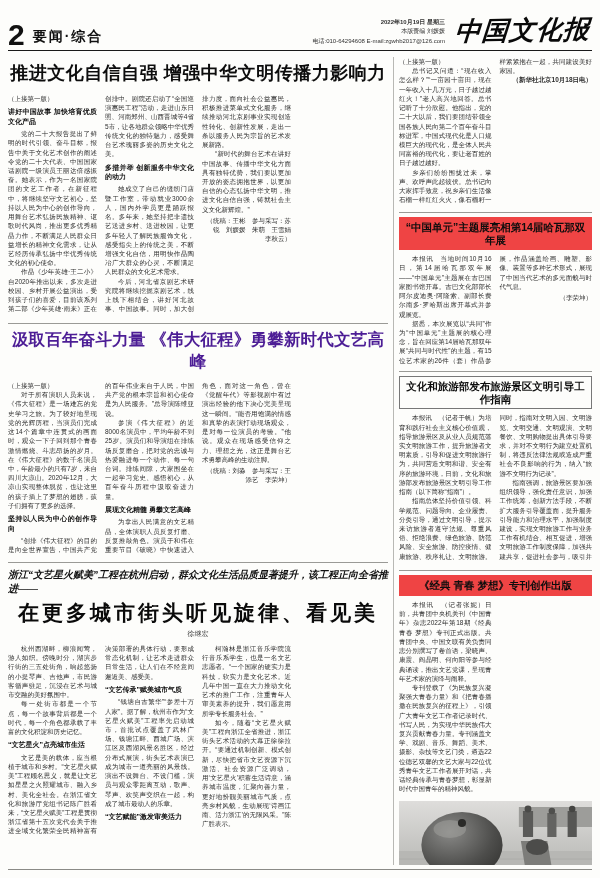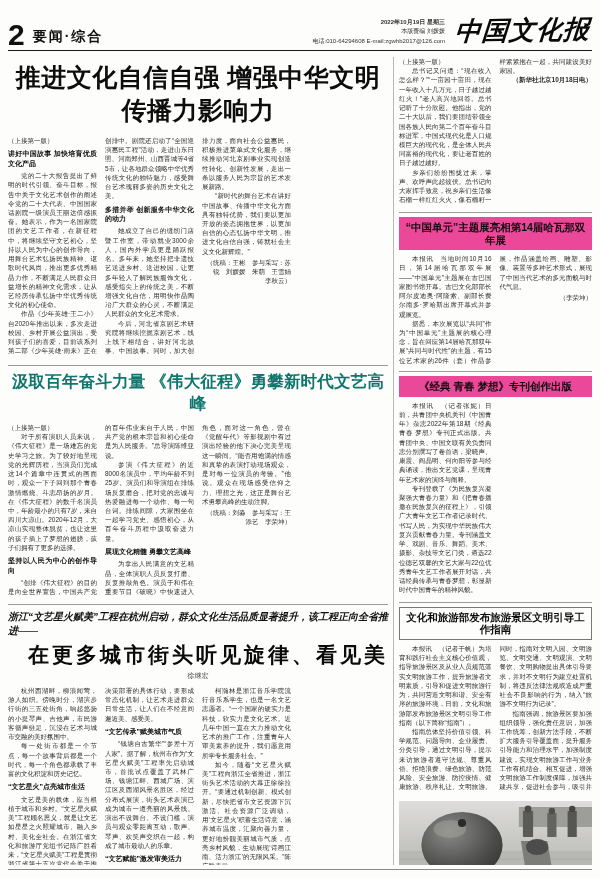--- a/index.html
+++ b/index.html
@@ -31,34 +31,34 @@
   
   .body { font-size:6.5px; line-height:1.42; text-align:justify; color:#2d2d2d; overflow:hidden; column-fill:auto; }
   .cols4 { column-count:4; column-gap:8px; }
   .cols2 { column-count:2; column-gap:8px; }
   .body p { text-indent:2em; }
   .body p.noindent { text-indent:0; }
   .body h3 { font-size:7px; font-weight:bold; color:#111; margin:4px 0 3px; line-height:1.35; }
   .body .credit { text-align:right; text-indent:0; margin-top:2px; }
   .body .wire { text-align:right; text-indent:0; font-weight:bold; }
   
-  .a1-head { font-size:25px; font-weight:bold; text-align:center; letter-spacing:0.5px; color:#0d0d0d; margin:4px 0 9px; }
+  .a1-head { font-size:18px; font-weight:bold; text-align:center; letter-spacing:0.5px; color:#0d0d0d; margin:4px 0 9px; }
   .h-a1 { height:224px; }
   .rule { border-top:1px solid #9a9a96; margin:5px 0; }
-  .a2-head { font-size:16.5px; font-weight:bold; text-align:center; letter-spacing:0.2px; color:#0f766e; margin:3px 0 8px; }
+  .a2-head { font-size:16.5px; font-weight:bold; text-align:center; letter-spacing:0.2px; color:#4c1d95; margin:3px 0 8px; }
   .h-a2 { height:176px; }
   .kicker { font-size:10px; font-weight:bold; font-style:italic; color:#111; margin:4px 0 3px; font-family:"Liberation Serif", serif; }
-  .a3-head { font-family:Liberation Sans, sans-serif; font-size:21px; font-weight:bold; text-align:right; letter-spacing:3px; color:#0a0a0a; margin:3px 0 2px; }
+  .a3-head { font-family:Liberation Sans, sans-serif; font-size:21px; font-weight:bold; text-align:center; letter-spacing:3px; color:#0a0a0a; margin:3px 0 2px; }
   .byline { font-size:7px; text-align:center; color:#444; margin-bottom:5px; }
   .h-a3 { height:198px; }
   
   .h-cont { height:150px; }
   .sec { border-top:1px solid #9a9a96; margin-top:5px; padding-top:4px; }
   .boxhead { font-size:10.5px; font-weight:bold; text-align:center; color:#0d0d0d; padding:4px 2px; line-height:1.2; margin-bottom:4px; }
-  .boxhead.gray { background:#ec4899; }
+  .boxhead.gray { background:#ef4444; }
   .boxhead.bordered { border:1px solid #777; background:#fdfdfb; padding:3px 2px; }
   .h-r1 { height:112px; }
   .h-r2 { height:152px; }
   .h-r3 { height:196px; }
   
   .photo { margin-top:5px; }
   .photo svg { display:block; width:100%; height:86px; background:#c9c9c6; }
   .bottom-rule { border-top:1px solid #8a8a86; margin-top:4px; }
 </style>
 </head>
@@ -154,33 +154,33 @@
       <section class="sec">
         <h2 class="boxhead gray">“中国单元”主题展亮相第14届哈瓦那双年展</h2>
         <div class="body cols2 h-r1">
           <p>本报讯　当地时间10月16日，第14届哈瓦那双年展——“中国单元”主题展在古巴国家图书馆开幕。古巴文化部部长阿尔皮迪奥·阿隆索、副部长费尔南多·罗哈斯出席开幕式并参观展览。</p>
           <p>据悉，本次展览以“共同”作为“中国单元”主题展的核心理念，旨在回应第14届哈瓦那双年展“共同与时代性”的主题，有15位艺术家的26件（套）作品参展，作品涵盖绘画、雕塑、影像、装置等多种艺术形式，展现了中国当代艺术的多元面貌与时代气息。</p>
           <p class="credit">（李荣坤）</p>
         </div>
       </section>
 
       <section class="sec">
-        <h2 class="boxhead gray">《经典 青春 梦想》专刊创作出版</h2>
-        <div class="body cols2 h-r3">
-          <p>本报讯　（记者张妮）日前，共青团中央机关刊《中国青年》杂志2022年第18期《经典 青春 梦想》专刊正式出版。共青团中央、中国文联有关负责同志分别撰写了卷首语，梁晓声、康震、阎晶明、何向阳等参与经典诵读，推出文艺党课，呈现青年艺术家的演绎与阐释。</p>
-          <p>专刊登载了《为民族复兴凝聚强大青春力量》和《把青春播撒在民族复兴的征程上》，引领广大青年文艺工作者记录时代、书写人民，为实现中华民族伟大复兴贡献青春力量。专刊涵盖文学、戏剧、音乐、舞蹈、美术、摄影、杂技等文艺门类，遴选22位德艺双馨的文艺大家与22位优秀青年文艺工作者展开对话，共话经典传承与青春梦想，彰显新时代中国青年的精神风貌。</p>
-        </div>
-      </section>
-
-      <section class="sec">
         <h2 class="boxhead bordered">文化和旅游部发布旅游景区文明引导工作指南</h2>
         <div class="body cols2 h-r2">
           <p>本报讯　（记者于帆）为培育和践行社会主义核心价值观，指导旅游景区及从业人员规范落实文明旅游工作，提升旅游者文明素质，引导和促进文明旅游行为，共同营造文明和谐、安全有序的旅游环境，日前，文化和旅游部发布旅游景区文明引导工作指南（以下简称“指南”）。</p>
           <p>指南总体坚持价值引领、科学规范、问题导向、企业履责、分类引导，通过文明引导，提示来访旅游者遵守法规、尊重风俗、拒绝浪费、绿色旅游、防范风险、安全旅游、防控疫情、健康旅游、秩序礼让、文明旅游。同时，指南对文明入园、文明游览、文明交通、文明观演、文明餐饮、文明购物提出具体引导要求，并对不文明行为建立处置机制，将违反法律法规或造成严重社会不良影响的行为，纳入“旅游不文明行为记录”。</p>
           <p>指南强调，旅游景区要加强组织领导，强化责任意识，加强工作统筹，创新方法手段，不断扩大服务引导覆盖面，提升服务引导能力和治理水平，加强制度建设，实现文明旅游工作与业务工作有机结合、相互促进，增强文明旅游工作制度保障，加强共建共享，促进社会参与，吸引并支持周边社区、学校、社会团体等力量广泛参与景区文明引导活动，鼓励支持媒体在景区文明行为促进方面发挥积极作用。</p>
+        </div>
+      </section>
+
+      <section class="sec">
+        <h2 class="boxhead gray">《经典 青春 梦想》专刊创作出版</h2>
+        <div class="body cols2 h-r3">
+          <p>本报讯　（记者张妮）日前，共青团中央机关刊《中国青年》杂志2022年第18期《经典 青春 梦想》专刊正式出版。共青团中央、中国文联有关负责同志分别撰写了卷首语，梁晓声、康震、阎晶明、何向阳等参与经典诵读，推出文艺党课，呈现青年艺术家的演绎与阐释。</p>
+          <p>专刊登载了《为民族复兴凝聚强大青春力量》和《把青春播撒在民族复兴的征程上》，引领广大青年文艺工作者记录时代、书写人民，为实现中华民族伟大复兴贡献青春力量。专刊涵盖文学、戏剧、音乐、舞蹈、美术、摄影、杂技等文艺门类，遴选22位德艺双馨的文艺大家与22位优秀青年文艺工作者展开对话，共话经典传承与青春梦想，彰显新时代中国青年的精神风貌。</p>
         </div>
       </section>
 
       <figure class="photo">
         <svg viewBox="0 0 190 86" preserveAspectRatio="none" role="img">
           <defs>
             <linearGradient id="sky" x1="0" y1="0" x2="0" y2="1">
               <stop offset="0" stop-color="#dedddb"></stop>
                 <stop offset="1" stop-color="#c2c2bf"></stop>
             </linearGradient>

